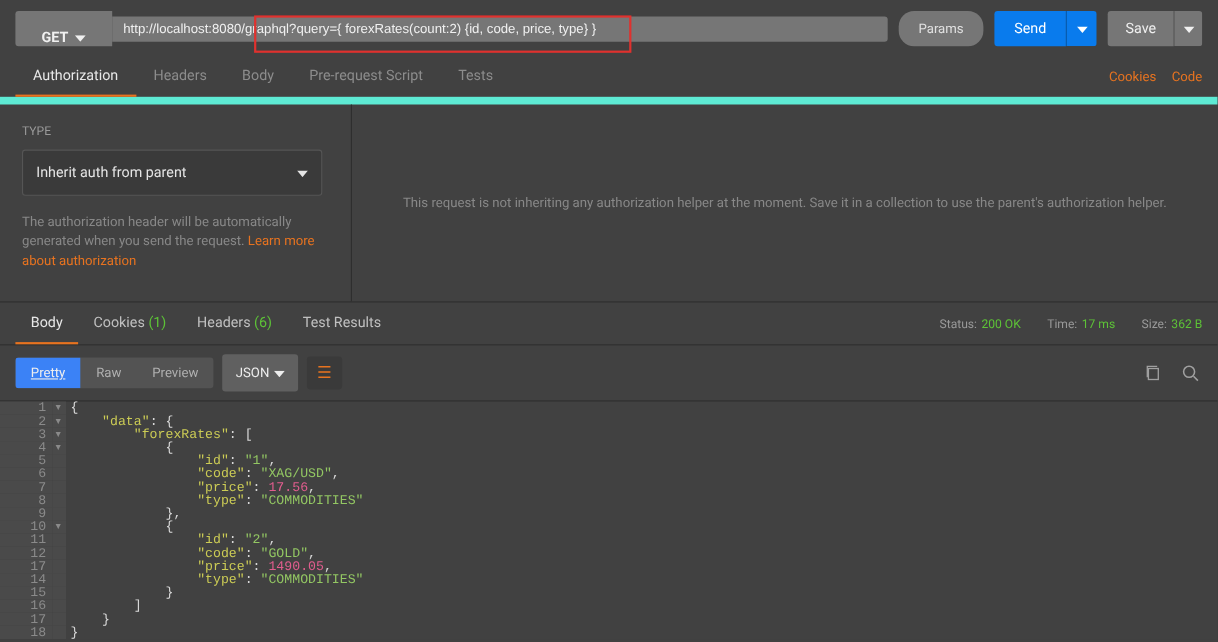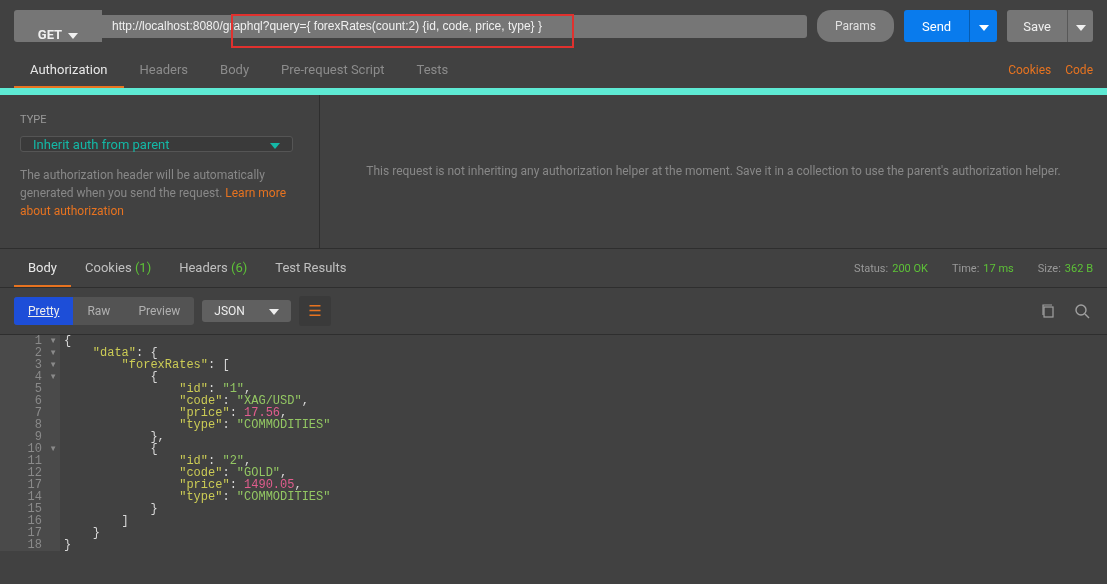--- a/index.html
+++ b/index.html
@@ -163,27 +163,27 @@
 }
 .auth-type-label {
   font-size: 11px;
   color: #9a9a9a;
   margin-bottom: 10px;
 }
 .auth-type-select {
   background: #3a3a3a;
   border: 1px solid #555;
   border-radius: 3px;
-  height: 16px;
+  height: 42px;
   width: 273px;
   display: flex;
   align-items: center;
   justify-content: space-between;
   padding: 0 12px;
-  color: #14b8a6;
+  color: #e5e5e5;
   font-size: 13px;
   cursor: pointer;
   margin-bottom: 14px;
 }
 .auth-desc {
   font-size: 12px;
   line-height: 1.5;
   color: #888;
 }
 .auth-desc a { color: #e77320; text-decoration: none; cursor: pointer; }
@@ -231,28 +231,28 @@
   background: #535353;
   border-radius: 3px;
   overflow: hidden;
 }
 .vc-btn {
   padding: 7px 14px;
   font-size: 12px;
   color: #b0b0b0;
   cursor: pointer;
 }
-.vc-btn.active { background: #1d4ed8; color: #eee; text-decoration: underline; }
+.vc-btn.active { background: #3b82f6; color: #eee; text-decoration: underline; }
 .format-select {
   background: #606060;
-  height: 22px;
+  height: 34px;
   padding: 0 12px;
   display: flex;
   align-items: center;
-  gap: 24px;
+  gap: 4px;
   color: #eee;
   font-size: 12px;
   border-radius: 3px;
   cursor: pointer;
 }
 .wrap-btn {
   background: #3a3a3a;
   height: 30px;
   width: 32px;
   display: flex;

